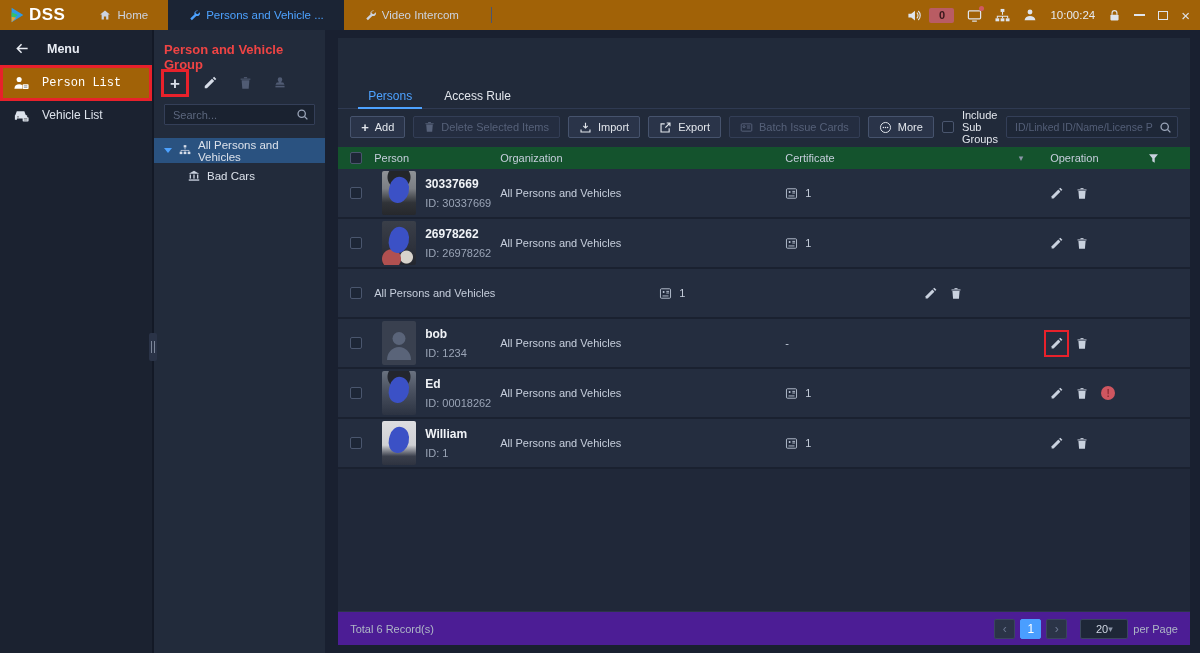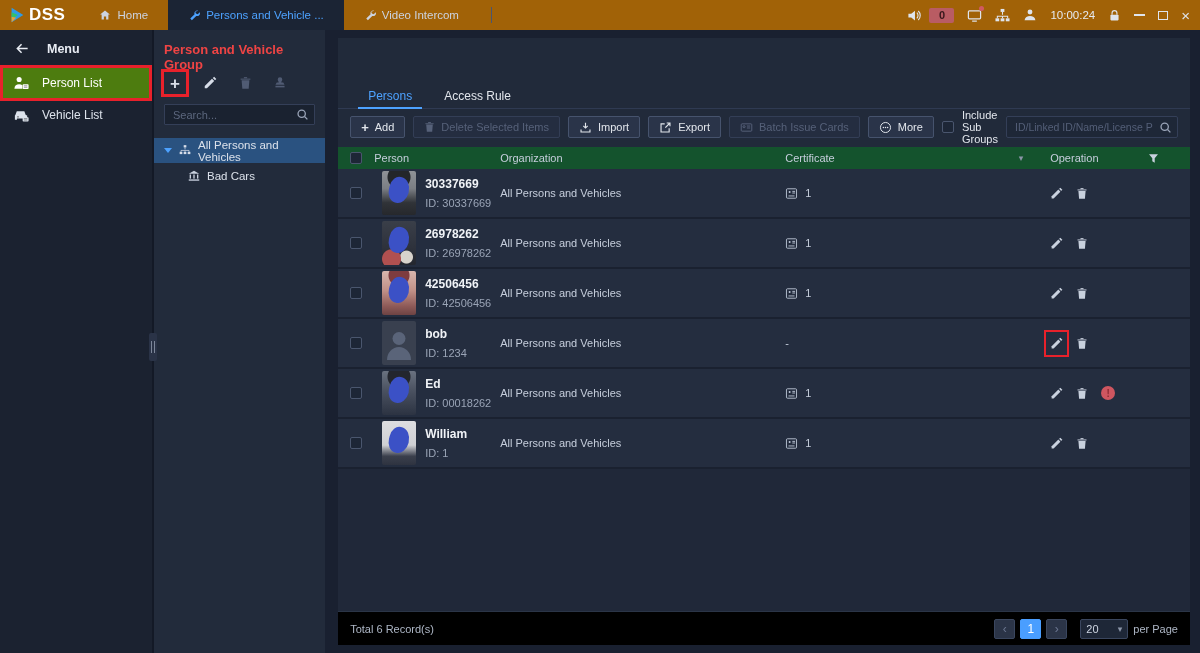--- a/index.html
+++ b/index.html
@@ -22,21 +22,21 @@
   .win-max{width:10px;height:9px;border:1.5px solid #dfe4ec;display:inline-block;}
   .win-close{font-size:15px;line-height:1;color:#dfe4ec;}
   .mon-wrap{position:relative;display:flex;}
   .mon-dot{position:absolute;right:-2px;top:-2px;width:5px;height:5px;border-radius:50%;background:#d05a62;}
 
   
   .app{display:flex;height:623px;}
   .sidebar{width:162px;background:#1b2230;display:flex;flex-direction:column;}
   .side-head{height:37px;display:flex;align-items:center;gap:17px;padding:0 15px;font-size:12.5px;font-weight:bold;color:#e8ecf3;}
   .side-item{height:32px;display:flex;align-items:center;gap:12px;padding:0 13px;font-size:12px;color:#dde3ec;}
-  .side-item.active{background:#4d7c0f;color:#fff;}
+  .side-item.active{background:#a16207;color:#fff;font-family:Liberation Mono, monospace;}
   .annotated{position:relative;}
   .side-item.annotated::after{content:"";position:absolute;inset:-2px 0;border:3px solid var(--anno);pointer-events:none;}
 
   .v-divider{width:2px;background:#131926;position:relative;}
   .grip{position:absolute;top:303px;left:-3px;width:8px;height:28px;background:#2a3347;border-radius:2px;}
   .grip::after{content:"";position:absolute;left:2px;top:8px;width:1px;height:12px;background:#7c8699;box-shadow:3px 0 0 #7c8699;}
 
   
   .grouppanel{width:181px;background:#222b3b;display:flex;flex-direction:column;padding:10px 10px 0;}
   .gp-title{font-size:13px;font-weight:bold;color:#ef4444;margin:2px 0 2px;}
@@ -102,25 +102,25 @@
   .av-photo-dark{background:radial-gradient(circle at 50% 14%,#23262a 0 11px,transparent 12px),linear-gradient(180deg,#8f9297 0%,#7b7e84 40%,#303338 72%,#26282c 100%);}
   .av-photo-car{background:radial-gradient(circle at 28% 86%,#b05050 0 9px,transparent 10px),radial-gradient(circle at 72% 82%,#d8d3cc 0 6px,transparent 7px),linear-gradient(180deg,#3a3f49 0%,#2e323c 60%,#23262e 100%);}
   .av-photo-pink{background:radial-gradient(circle at 50% 10%,#7e3c40 0 10px,transparent 11px),linear-gradient(180deg,#d8b6ae 0%,#c09087 45%,#8e5a58 80%,#6e4343 100%);}
   .av-photo-navy{background:radial-gradient(circle at 50% 13%,#23262e 0 11px,transparent 12px),linear-gradient(180deg,#6a7280 0%,#4a5160 45%,#2c3342 100%);}
   .av-photo-light{background:linear-gradient(180deg,#dddde0 0%,#cfd0d4 55%,#3a3f4c 80%,#2e3340 100%);}
   .av-placeholder{background:#39404f;}
   .av-placeholder::before{content:"";position:absolute;left:50%;top:11px;width:13px;height:13px;border-radius:50%;background:#5a6479;transform:translateX(-50%);}
   .av-placeholder::after{content:"";position:absolute;left:50%;bottom:5px;width:24px;height:13px;border-radius:50% 50% 0 0/100% 100% 0 0;background:#5a6479;transform:translateX(-50%);}
 
   
-  .pfooter{height:34px;flex:0 0 34px;display:flex;align-items:center;gap:19px;padding:0 12px;border-top:1px solid #2b3547;background:#000000;font-size:11px;color:#aeb7c6;}
+  .pfooter{height:34px;flex:0 0 34px;display:flex;align-items:center;gap:19px;padding:0 12px;border-top:1px solid #2b3547;background:#4c1d95;font-size:11px;color:#aeb7c6;}
   .pg-group{margin-left:auto;display:flex;align-items:center;gap:5px;}
   .pg-btn{width:21px;height:20px;display:grid;place-items:center;background:#2b3447;border:1px solid #3a465e;border-radius:2px;color:#6b7690;font-size:12px;line-height:1;}
   .pg-btn.active{background:#4a9eff;border-color:#4a9eff;color:#fff;}
-  .pg-select{width:48px;height:20px;margin-left:8px;background:#1e2737;border:1px solid #3a465e;border-radius:2px;display:flex;align-items:center;justify-content:space-between;padding:0 5px;color:#cfd6e2;font-size:11px;}
+  .pg-select{width:48px;height:20px;margin-left:8px;background:#1e2737;border:1px solid #3a465e;border-radius:2px;display:flex;align-items:center;justify-content:center;padding:0 5px;color:#cfd6e2;font-size:11px;}
 </style>
 </head>
 <body>
 
 <div class="stage">
 
   <header class="topbar">
     <div class="logo">
       <svg width="18" height="18" viewBox="0 0 20 20">
           <path d="M4 2l13 8-13 8z" fill="#2e9be6"></path>
@@ -433,29 +433,20 @@
                   </svg>
       </span>
 
     </div>
   </div>
 
   <div class="t-row">
     <div class="c-check">
                 <span class="cb"></span>
               </div>
-    <div class="col-person">
-      <div class="avatar av-photo-pink">
-                  <div class="blob"></div>
-                </div>
-      <div class="pmeta">
-        <span class="pname">42506456</span>
-        <span class="pid">ID: 42506456</span>
-      </div>
-    </div>
     <div class="col-org">All Persons and Vehicles</div>
     <div class="col-cert">
       <svg class="cert-ic" width="13" height="13" viewBox="0 0 16 16" fill="none" stroke="#bfc9d9" stroke-width="1.1">
                   <rect x="1.8" y="2.2" width="12.4" height="11.6" rx="1.2"></rect>
                   <circle cx="5.7" cy="6.2" r="1.2" fill="#bfc9d9" stroke="none"></circle>
                   <path d="M9 5.4h3.4M9 7.4h3.4M4.3 11h7.4"></path>
                 </svg>
       <span>1</span>
     </div>
     <div class="col-op">

